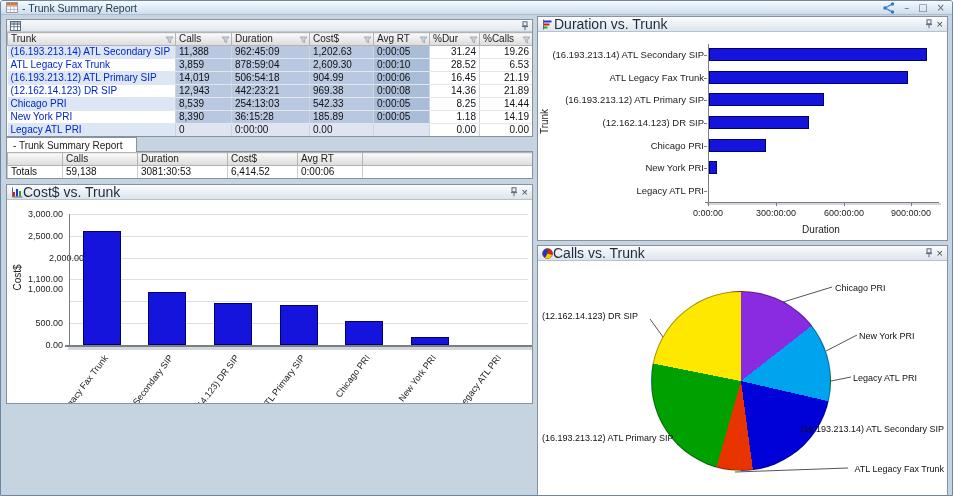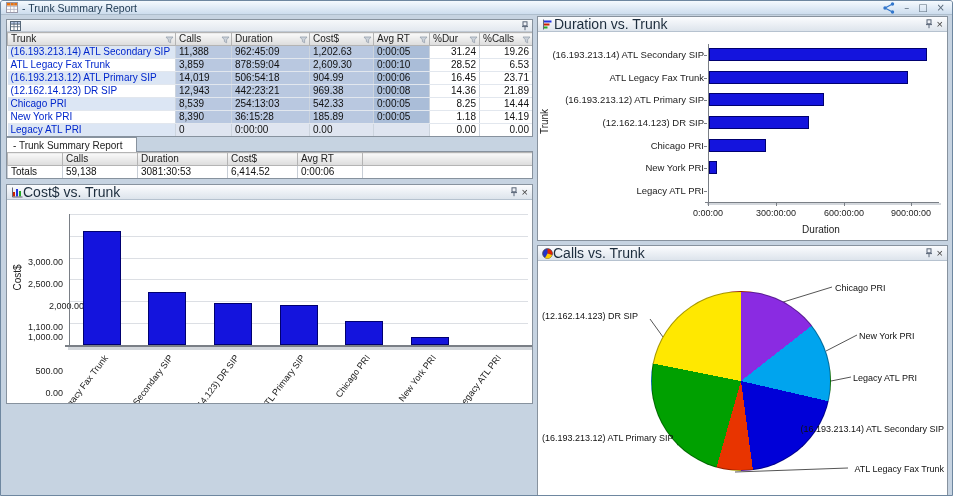--- a/index.html
+++ b/index.html
@@ -44,21 +44,21 @@
   .tab{position:absolute;left:5px;top:136px;width:131px;height:15px;background:#fff;border:1px solid #87929e;
        border-bottom:none;box-sizing:border-box;display:flex;align-items:center;padding:0 6px;
        font-size:10px;color:#222;z-index:3;white-space:nowrap;}
   .totals td{background:#fff;border:1px solid #c8ced6;}
   .totals .num{}
   
   .gridline{position:absolute;background:#dcdfe4;height:1px;}
   .vaxis,.haxis{position:absolute;background:#7a7f86;}
   .axis-shadow{position:absolute;background:#d3d7dc;}
   .tickmark{position:absolute;width:1px;height:3px;background:#7a7f86;}
-  .ytick{position:absolute;font-size:9px;color:#222;white-space:nowrap;margin-top:48px;}
+  .ytick{position:absolute;font-size:9px;color:#222;white-space:nowrap;}
   .cost-bar,.dur-bar{position:absolute;background:#1414dd;border:1px solid #000070;box-sizing:border-box;}
   .cost-xlbl{position:absolute;text-align:right;transform:rotate(-53deg);transform-origin:100% 0;
              font-size:9px;white-space:nowrap;color:#222;}
   .cost-ylab{position:absolute;left:-6px;top:72px;width:32px;text-align:center;transform:rotate(-90deg);
              font-size:10px;color:#222;}
   .cost-xlab{position:absolute;left:62px;top:272px;width:459px;text-align:center;font-size:10px;color:#222;}
   .dur-lbl{position:absolute;font-size:9.5px;color:#222;white-space:nowrap;}
   .dur-tick{position:absolute;font-size:9px;color:#222;text-align:center;width:56px;}
   .dur-ylab{position:absolute;left:-10px;top:84px;width:32px;text-align:center;transform:rotate(-90deg);
             font-size:10px;color:#222;}
@@ -170,21 +170,21 @@
             <td class="c-pct">28.52</td>
             <td class="c-pct">6.53</td>
           </tr>
           <tr>
             <td class="c-trunk alt">(16.193.213.12) ATL Primary SIP</td>
             <td class="c-num">14,019</td>
             <td class="c-num">506:54:18</td>
             <td class="c-num">904.99</td>
             <td class="c-num c-avg">0:00:06</td>
             <td class="c-pct">16.45</td>
-            <td class="c-pct">23.71</td>
+            <td class="c-pct">21.19</td>
           </tr>
           <tr>
             <td class="c-trunk">(12.162.14.123) DR SIP</td>
             <td class="c-num">12,943</td>
             <td class="c-num">442:23:21</td>
             <td class="c-num">969.38</td>
             <td class="c-num c-avg">0:00:08</td>
             <td class="c-pct">14.36</td>
             <td class="c-pct">21.89</td>
           </tr>

